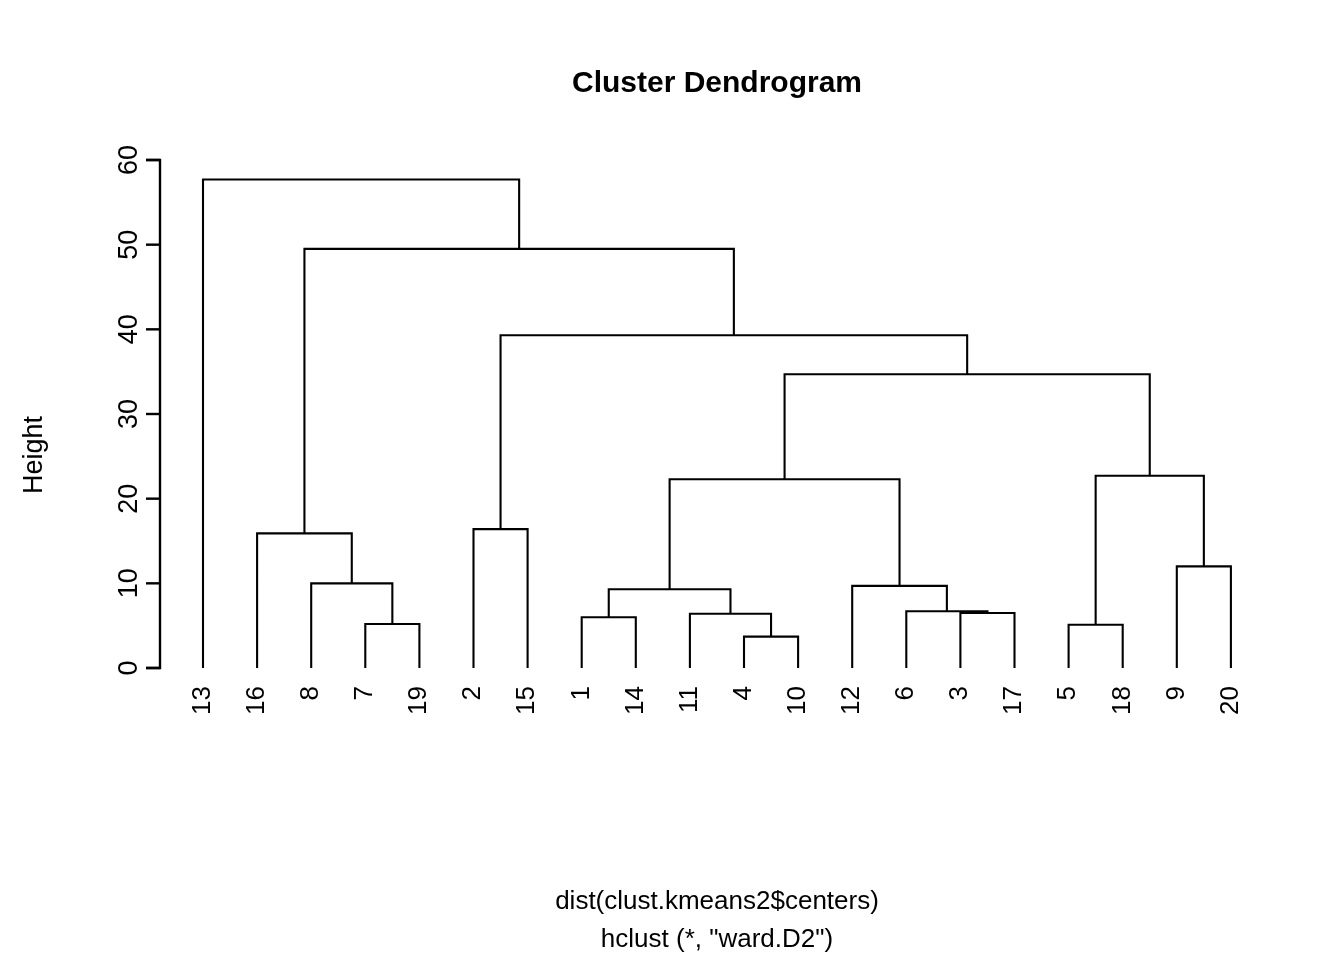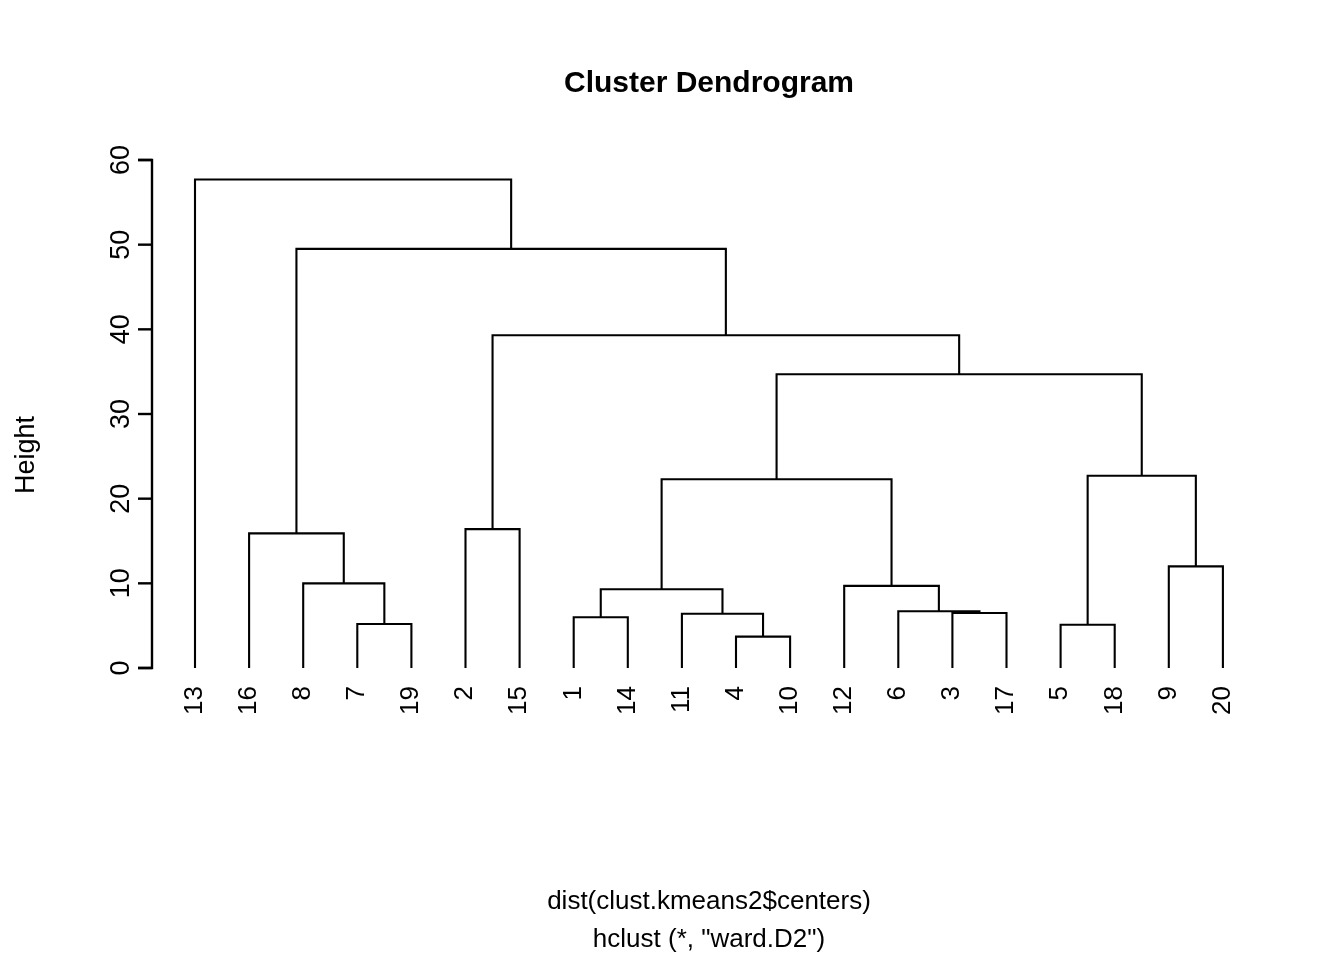--- a/index.html
+++ b/index.html
@@ -13,20 +13,21 @@
     font-family: "Liberation Sans", sans-serif;
     color: #000000;
     overflow: hidden;
     position: relative;
   }
   #plot-root {
     position: absolute;
     left: 0; top: 0;
     width: 1212px;
     height: 960px;
+    padding-left: 8px;
   }
   svg {
     display: block;
   }
   .title-text {
     font-family: "Liberation Sans", sans-serif;
     font-size: 30px;
     font-weight: bold;
     text-anchor: middle;
     fill: #000;

